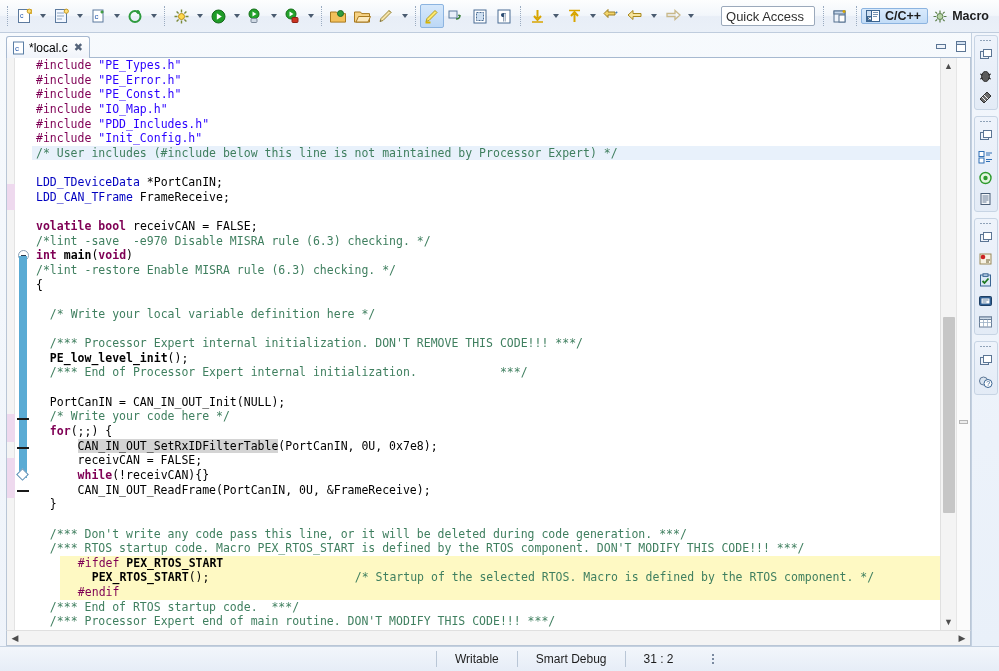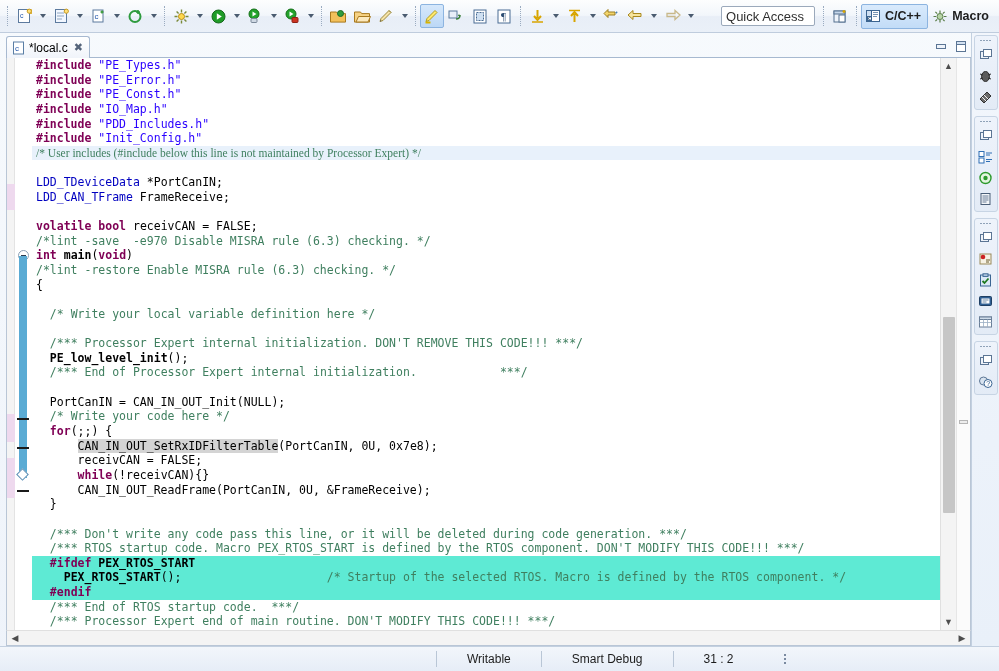--- a/index.html
+++ b/index.html
@@ -68,21 +68,21 @@
     background: #ffffff;
     border: 1px solid #9ba9bb;
     border-radius: 2px;
     display: flex; align-items: center;
     padding-left: 4px;
     color: #303030;
     font-size: 13px;
     margin-right: 4px;
   }
   .perspective-btn {
-    height: 25px;
+    height: 16px;
     display: flex; align-items: center;
     padding: 0 6px 0 3px;
     gap: 4px;
     border: 1px solid transparent;
     border-radius: 2px;
     color: #1d1d1d;
     font-size: 12.5px;
     font-weight: bold;
     flex: 0 0 auto;
   }
@@ -207,25 +207,25 @@
   .code {
     position: absolute;
     top: 0; left: 0; right: 0;
     font-family: "DejaVu Sans Mono", "Liberation Mono", monospace;
     font-size: 11.5px;
     line-height: 14.65px;
     white-space: pre;
     color: #000000;
   }
   .ln { position: relative; height: 14.65px; padding-left: 4px; }
-  .ln.hl-line { background: #e8f1fb; font-family: Liberation Serif, serif; }
-  .ln.inactive { background: #5eead4; }
+  .ln.hl-line { background: #e8f1fb; }
+  .ln.inactive { background: #fef9c3; margin-left: 28px; }
   .cm { color: #3f7f5f; }
   .kw { color: #7f0055; font-weight: bold; }
-  .pp { color: #7f0055; font-weight: bold; }
+  .pp { color: #7f0055; font-weight: normal; }
   .str { color: #2a00ff; }
   .fld { color: #0000c0; margin-top: 8px; }
   .occ { background: #d4d4d4; }
 
   
   .vscroll {
     width: 16px; min-width: 16px;
     background: #f4f4f4;
     border-left: 1px solid #e0e0e0;
     position: relative;
@@ -310,21 +310,21 @@
     height: 25px; min-height: 25px;
     display: flex; align-items: center;
     background: linear-gradient(to bottom,#f2f6fb,#e6edf7);
     border-top: 1px solid #c3d0e0;
     font-size: 12px;
     color: #1c1c1c;
     padding-left: 6px;
   }
   .sb-pad { width: 430px; flex: 0 0 auto; }
   .sb-cell {
-    padding: 0 30px;
+    padding: 0 18px;
     border-left: 1px solid #b9c6d6;
     height: 16px;
     display: flex; align-items: center;
     white-space: nowrap;
   }
   .sb-dots {
     margin-left: 20px;
     display: flex; flex-direction: column; gap: 2px;
   }
   .sb-dots span { width: 2px; height: 2px; background: #7a8aa0; display: block; }

